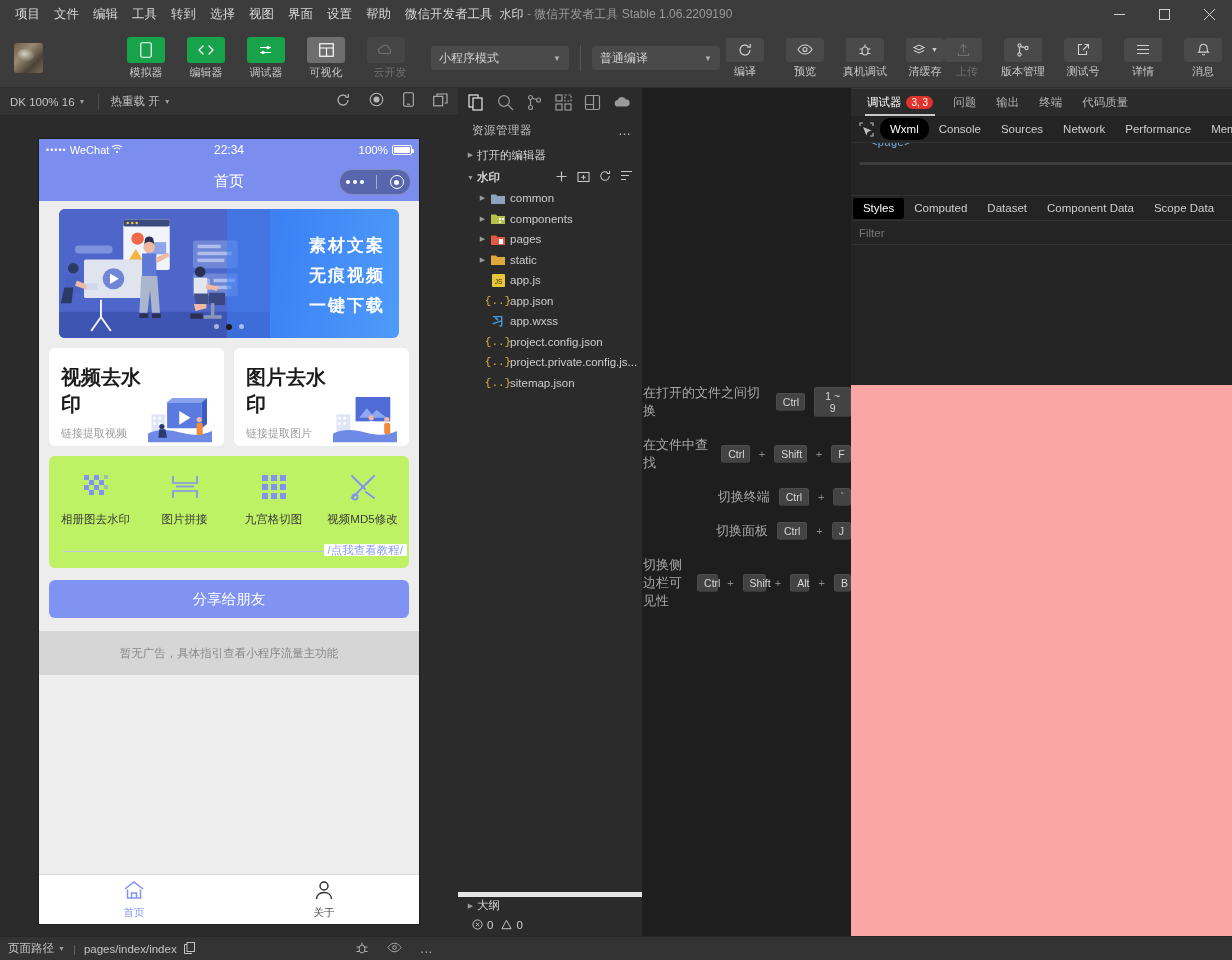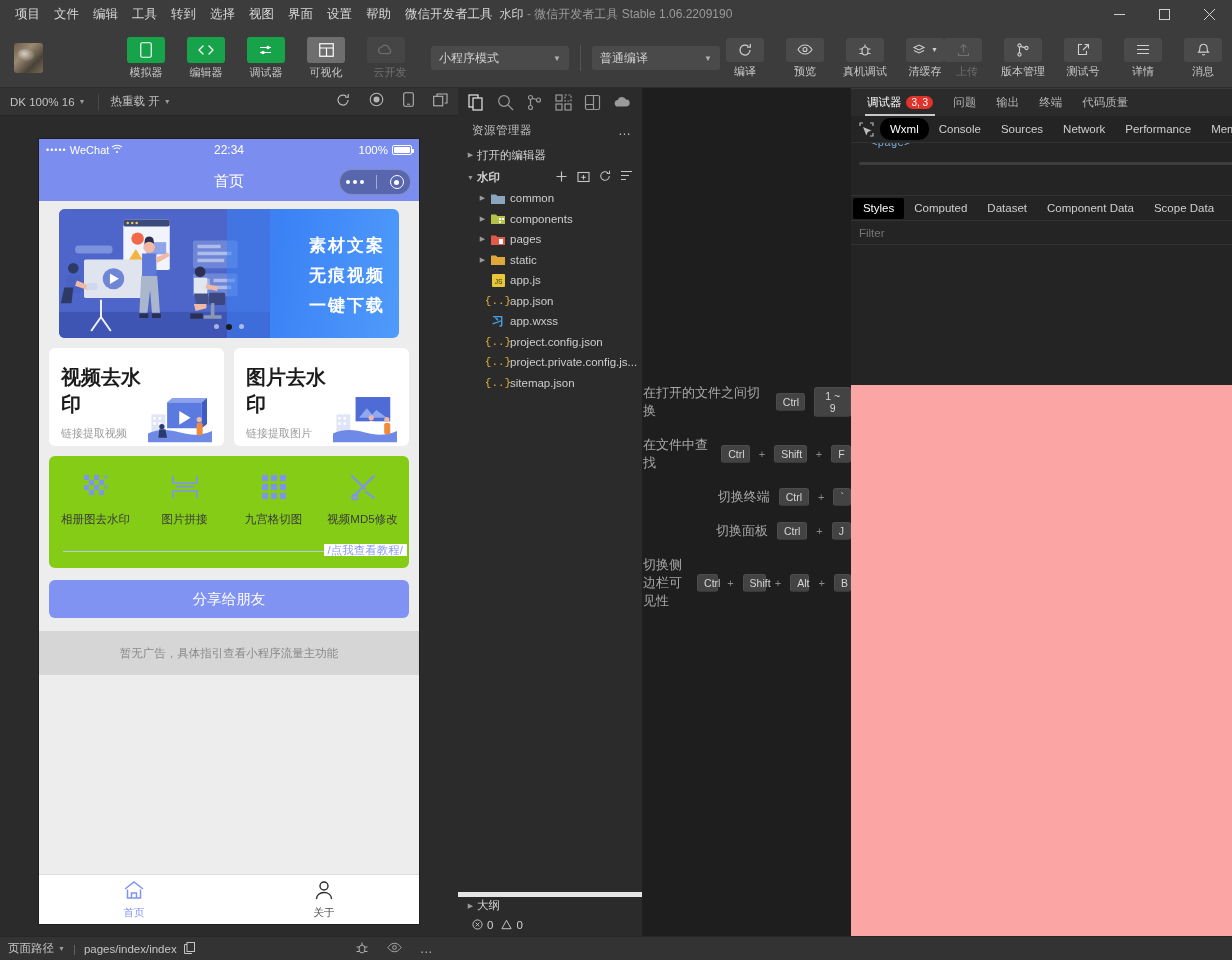--- a/index.html
+++ b/index.html
@@ -140,21 +140,21 @@
   .cards2 { display: flex; gap: 10px; margin: 10px 10px 0; }
   .card2 {
     flex: 1; background: #fff; border-radius: 6px; height: 98px; padding: 16px 12px 0;
     display: flex; justify-content: space-between;
   }
   .c2-t { font-size: 20px; color: #1b1b1b; font-weight: bold; }
   .c2-s { font-size: 11px; color: #9b9b9b; margin-top: 8px; }
   .c2-ill { width: 74px; height: 58px; align-self: flex-end; }
 
   .grid4 {
-    background: #84cc16; border-radius: 6px; margin: 10px 10px 0; padding: 14px 2px 10px;
+    background: #bef264; border-radius: 6px; margin: 10px 10px 0; padding: 14px 2px 10px;
   }
   .g4row { display: flex; }
   .g4 { flex: 1; display: flex; flex-direction: column; align-items: center; }
   .g4 .ico { height: 34px; display:flex; align-items:center; justify-content:center; }
   .g4 .lbl { font-size: 11.5px; color: #3a3a3a; margin-top: 8px; }
   .tutorial { text-align: right; color: #8a9bf0; font-size: 11.5px; margin-top: 16px; position: relative; }
   .tutorial span { background: #fff; padding: 0 4px; position: relative; z-index: 1; }
   .tutorial::before {
     content:""; position:absolute; left:12px; right:12px; top:50%; height:1px; background:#bdc6f2;
   }

